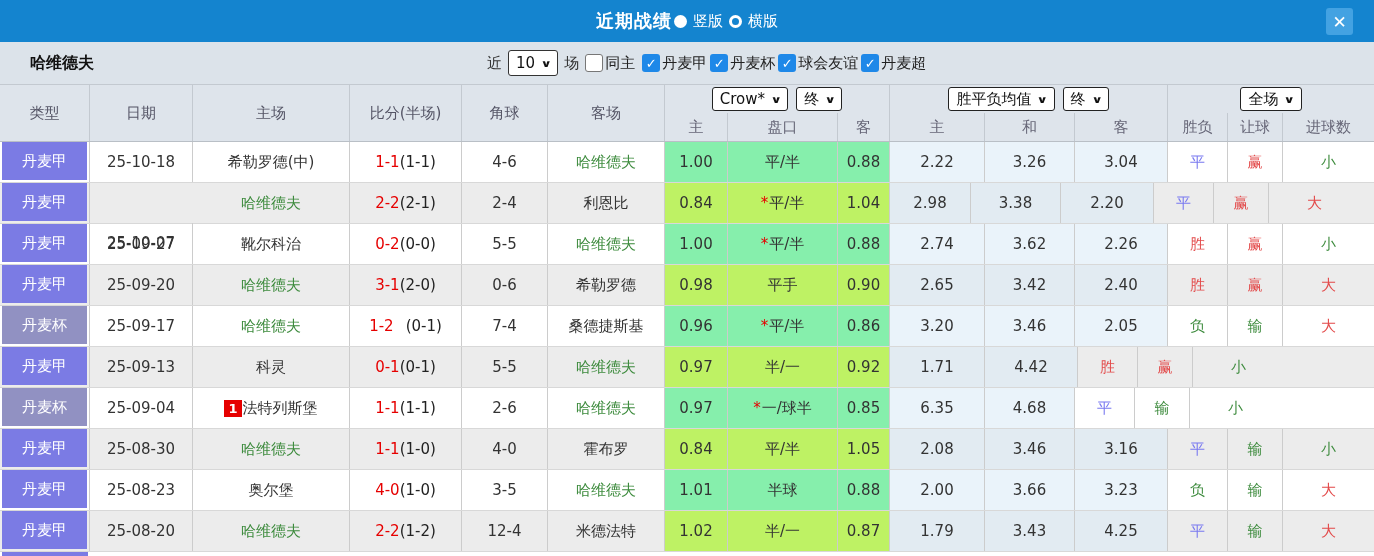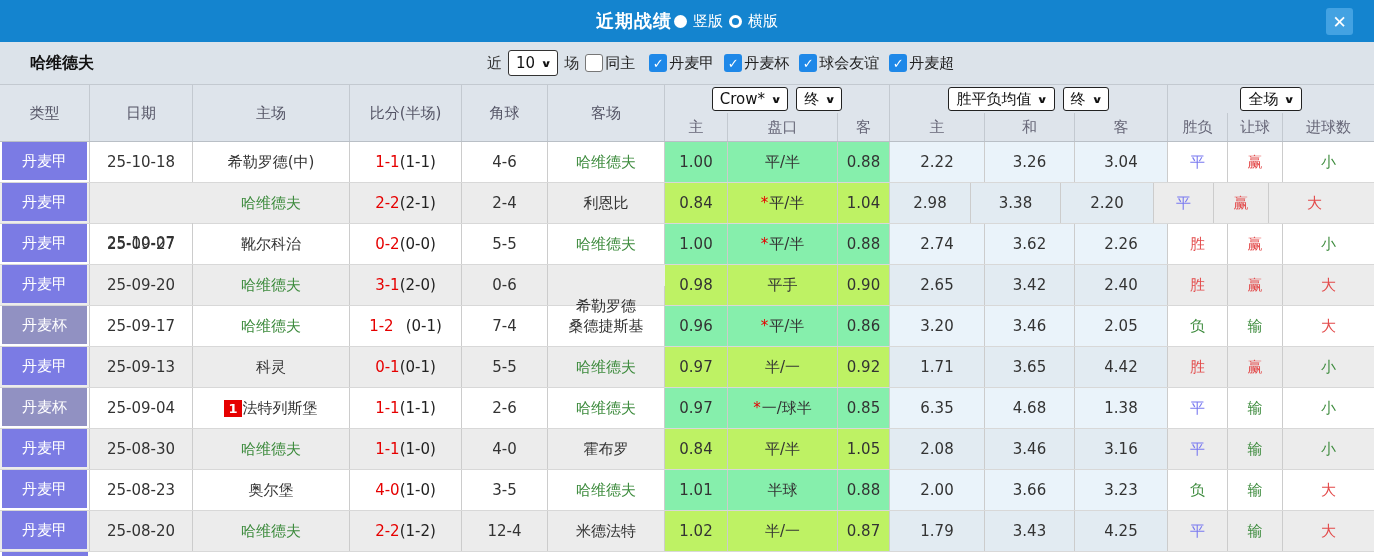--- a/index.html
+++ b/index.html
@@ -102,21 +102,21 @@
 
 <div class="filterbar">
   <span class="team-name">哈维德夫</span>
   <div class="filter-group">
     <span>近</span>
     <span class="select-box">
       <span>10</span>
         <span class="chev">∨</span>
     </span>
     <span>场</span>
-    <span style="display:inline-flex;align-items:center;gap:10px;">
+    <span style="display:inline-flex;align-items:center;gap:3px;">
         <span class="cb-item" style="margin-right: 4px;">
           <span class="cb unchecked"></span>
           <span class="cb-label">同主</span>
         </span>
         <span class="cb-item">
           <span class="cb checked">✓</span>
           <span class="cb-label">丹麦甲</span>
         </span>
         <span class="cb-item">
           <span class="cb checked">✓</span>
@@ -271,21 +271,21 @@
         </div>
         <div class="cell" style="width: 103px;">25-09-20</div>
         <div class="cell" style="width: 157px;">
           <span class="team-focus">哈维德夫</span>
         </div>
         <div class="cell" style="width: 112px;">
           <span class="score-ft">3-1</span>
           <span class="score-ht">(2-0)</span>
         </div>
         <div class="cell" style="width: 86px;">0-6</div>
-        <div class="cell" style="width: 117px; margin-top: 21px;">
+        <div class="cell" style="width: 117px;">
           <span class="team-plain">希勒罗德</span>
         </div>
         <div class="cell col-odds" style="width: 63px;">0.98</div>
         <div class="cell col-odds" style="width: 110px;">平手</div>
         <div class="cell col-odds" style="width: 52px;">0.90</div>
         <div class="cell col-avg" style="width: 95px;">2.65</div>
         <div class="cell col-avg" style="width: 90px;">3.42</div>
         <div class="cell col-avg" style="width: 93px;">2.40</div>
         <div class="cell c-red" style="width: 60px;">胜</div>
         <div class="cell c-red" style="width: 55px;">赢</div>
@@ -330,21 +330,20 @@
           <span class="score-ht">(0-1)</span>
         </div>
         <div class="cell" style="width: 86px;">5-5</div>
         <div class="cell" style="width: 117px;">
           <span class="team-focus">哈维德夫</span>
         </div>
         <div class="cell col-odds" style="width: 63px;">0.97</div>
         <div class="cell col-odds" style="width: 110px;">半/一</div>
         <div class="cell col-odds" style="width: 52px;">0.92</div>
         <div class="cell col-avg" style="width: 95px;">1.71</div>
-        <div class="cell col-avg" style="width: 90px;">3.65</div>
         <div class="cell col-avg" style="width: 93px;">4.42</div>
         <div class="cell c-red" style="width: 60px;">胜</div>
         <div class="cell c-red" style="width: 55px;">赢</div>
         <div class="cell c-green" style="width: 91px;">小</div>
       </div>
       <div class="row">
         <div class="cell-type" style="width: 90px;">
           <div class="type-badge type-bei">丹麦杯</div>
         </div>
         <div class="cell" style="width: 103px;">25-09-04</div>
@@ -358,21 +357,20 @@
         </div>
         <div class="cell" style="width: 86px;">2-6</div>
         <div class="cell" style="width: 117px;">
           <span class="team-focus">哈维德夫</span>
         </div>
         <div class="cell col-odds" style="width: 63px;">0.97</div>
         <div class="cell col-odds" style="width: 110px;"><span class="star">*</span>一/球半</div>
         <div class="cell col-odds" style="width: 52px;">0.85</div>
         <div class="cell col-avg" style="width: 95px;">6.35</div>
         <div class="cell col-avg" style="width: 90px;">4.68</div>
-        <div class="cell col-avg" style="width: 93px;">1.38</div>
         <div class="cell c-blue" style="width: 60px;">平</div>
         <div class="cell c-green" style="width: 55px;">输</div>
         <div class="cell c-green" style="width: 91px;">小</div>
       </div>
       <div class="row even">
         <div class="cell-type" style="width: 90px;">
           <div class="type-badge type-jia">丹麦甲</div>
         </div>
         <div class="cell" style="width: 103px;">25-08-30</div>
         <div class="cell" style="width: 157px;">

